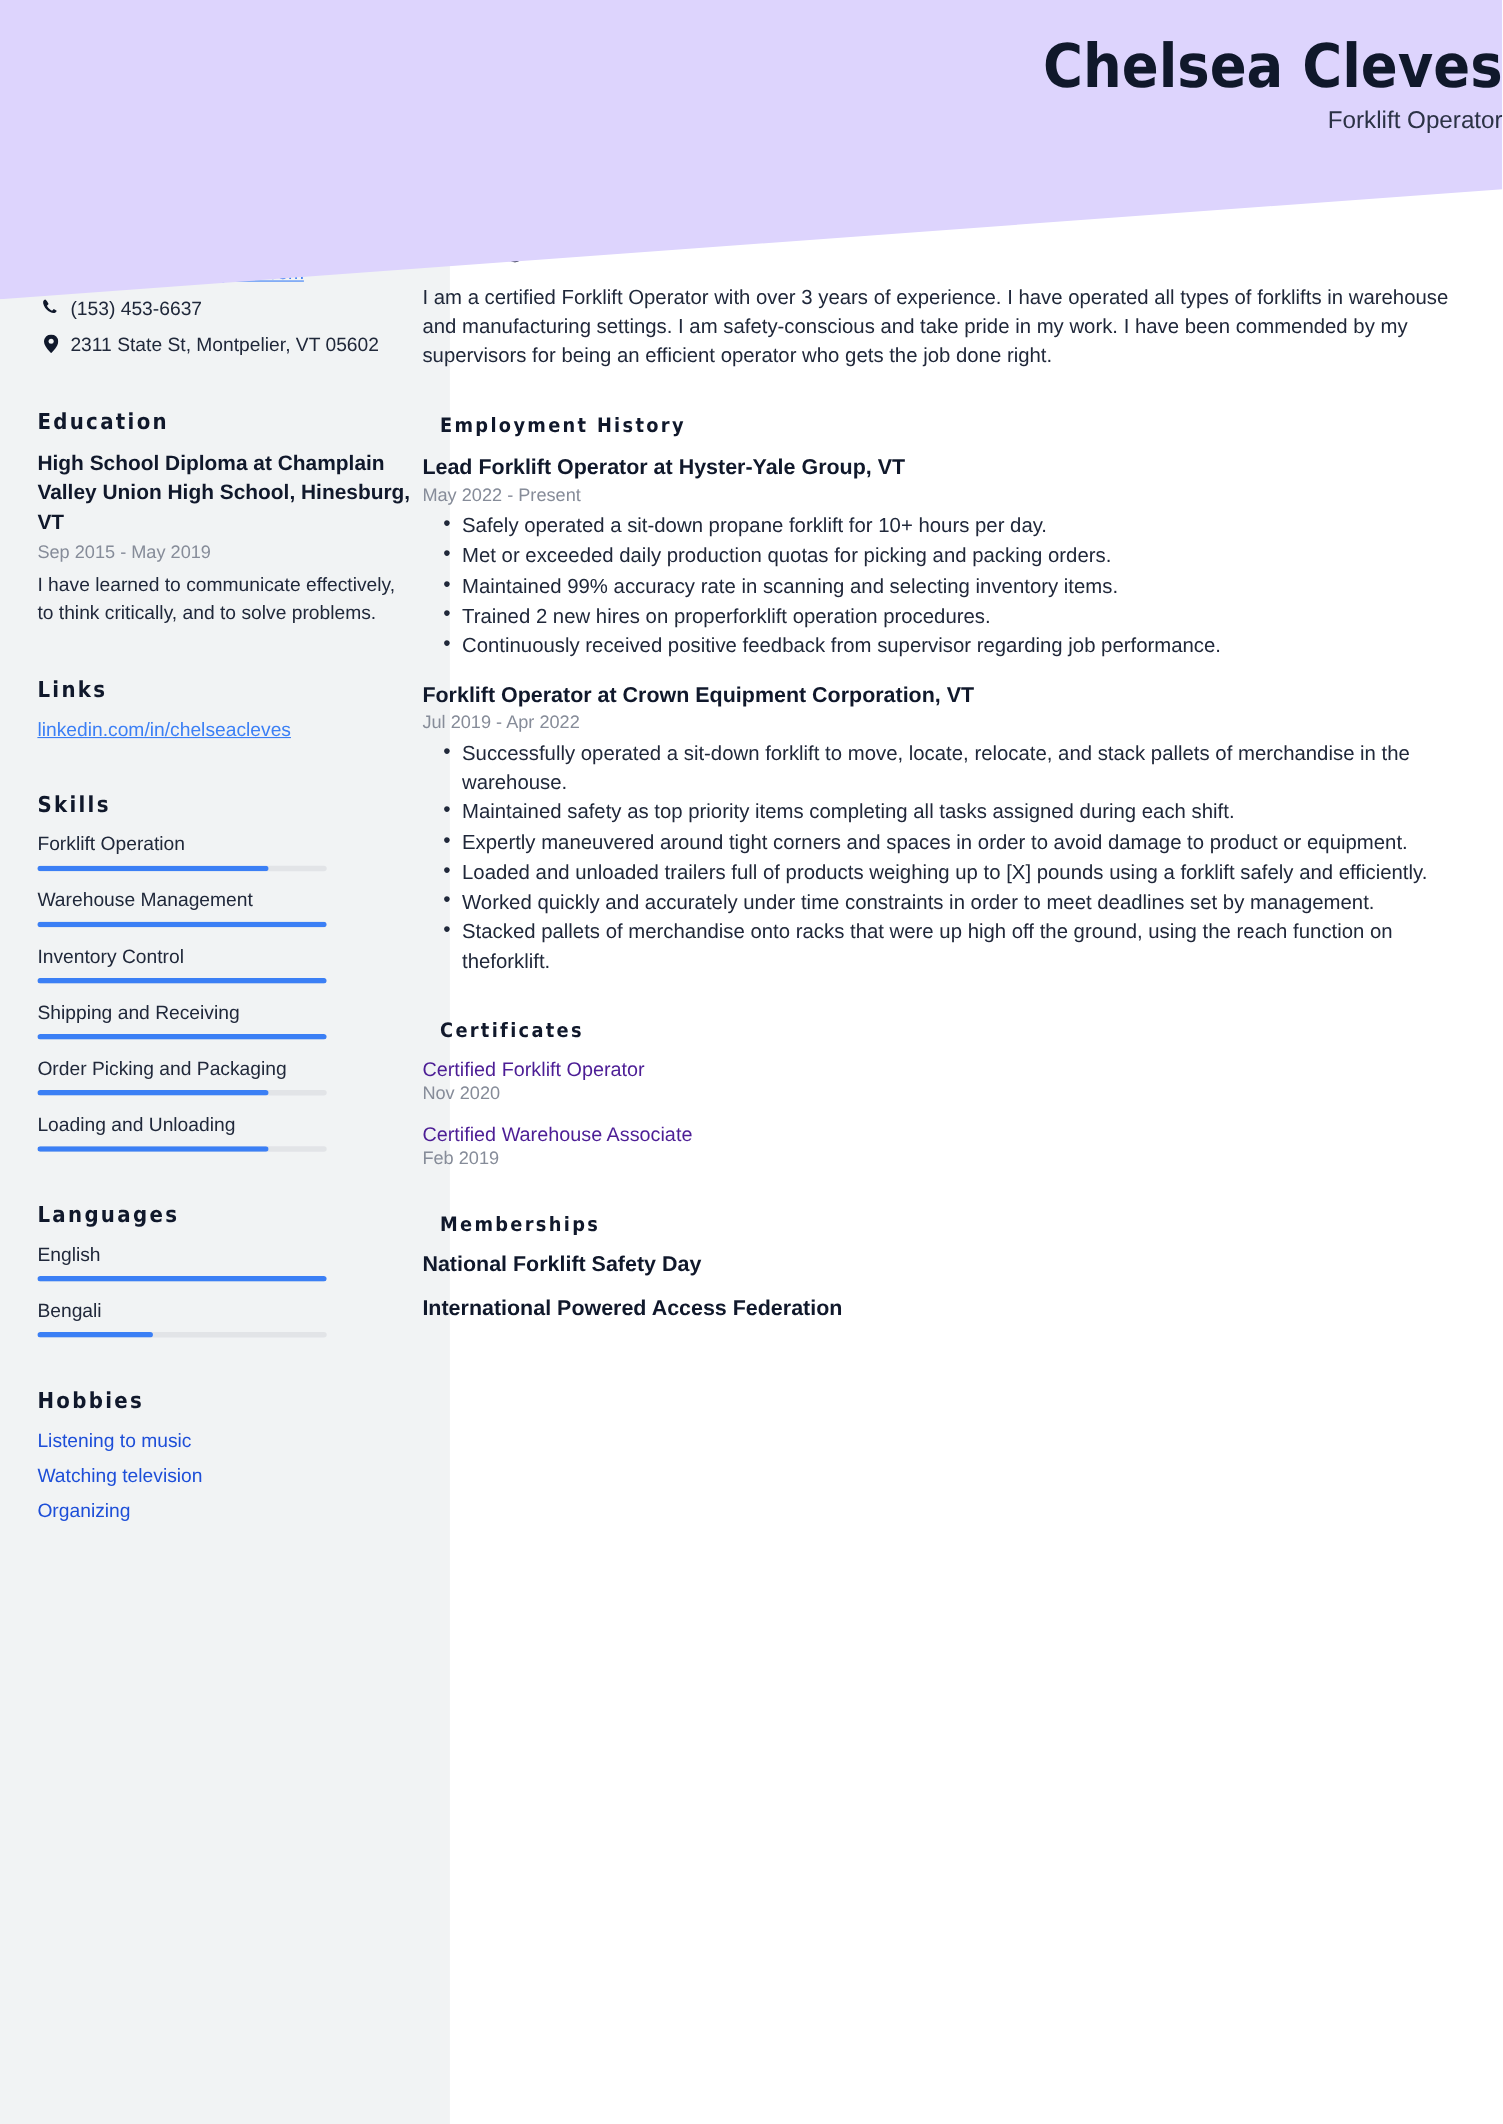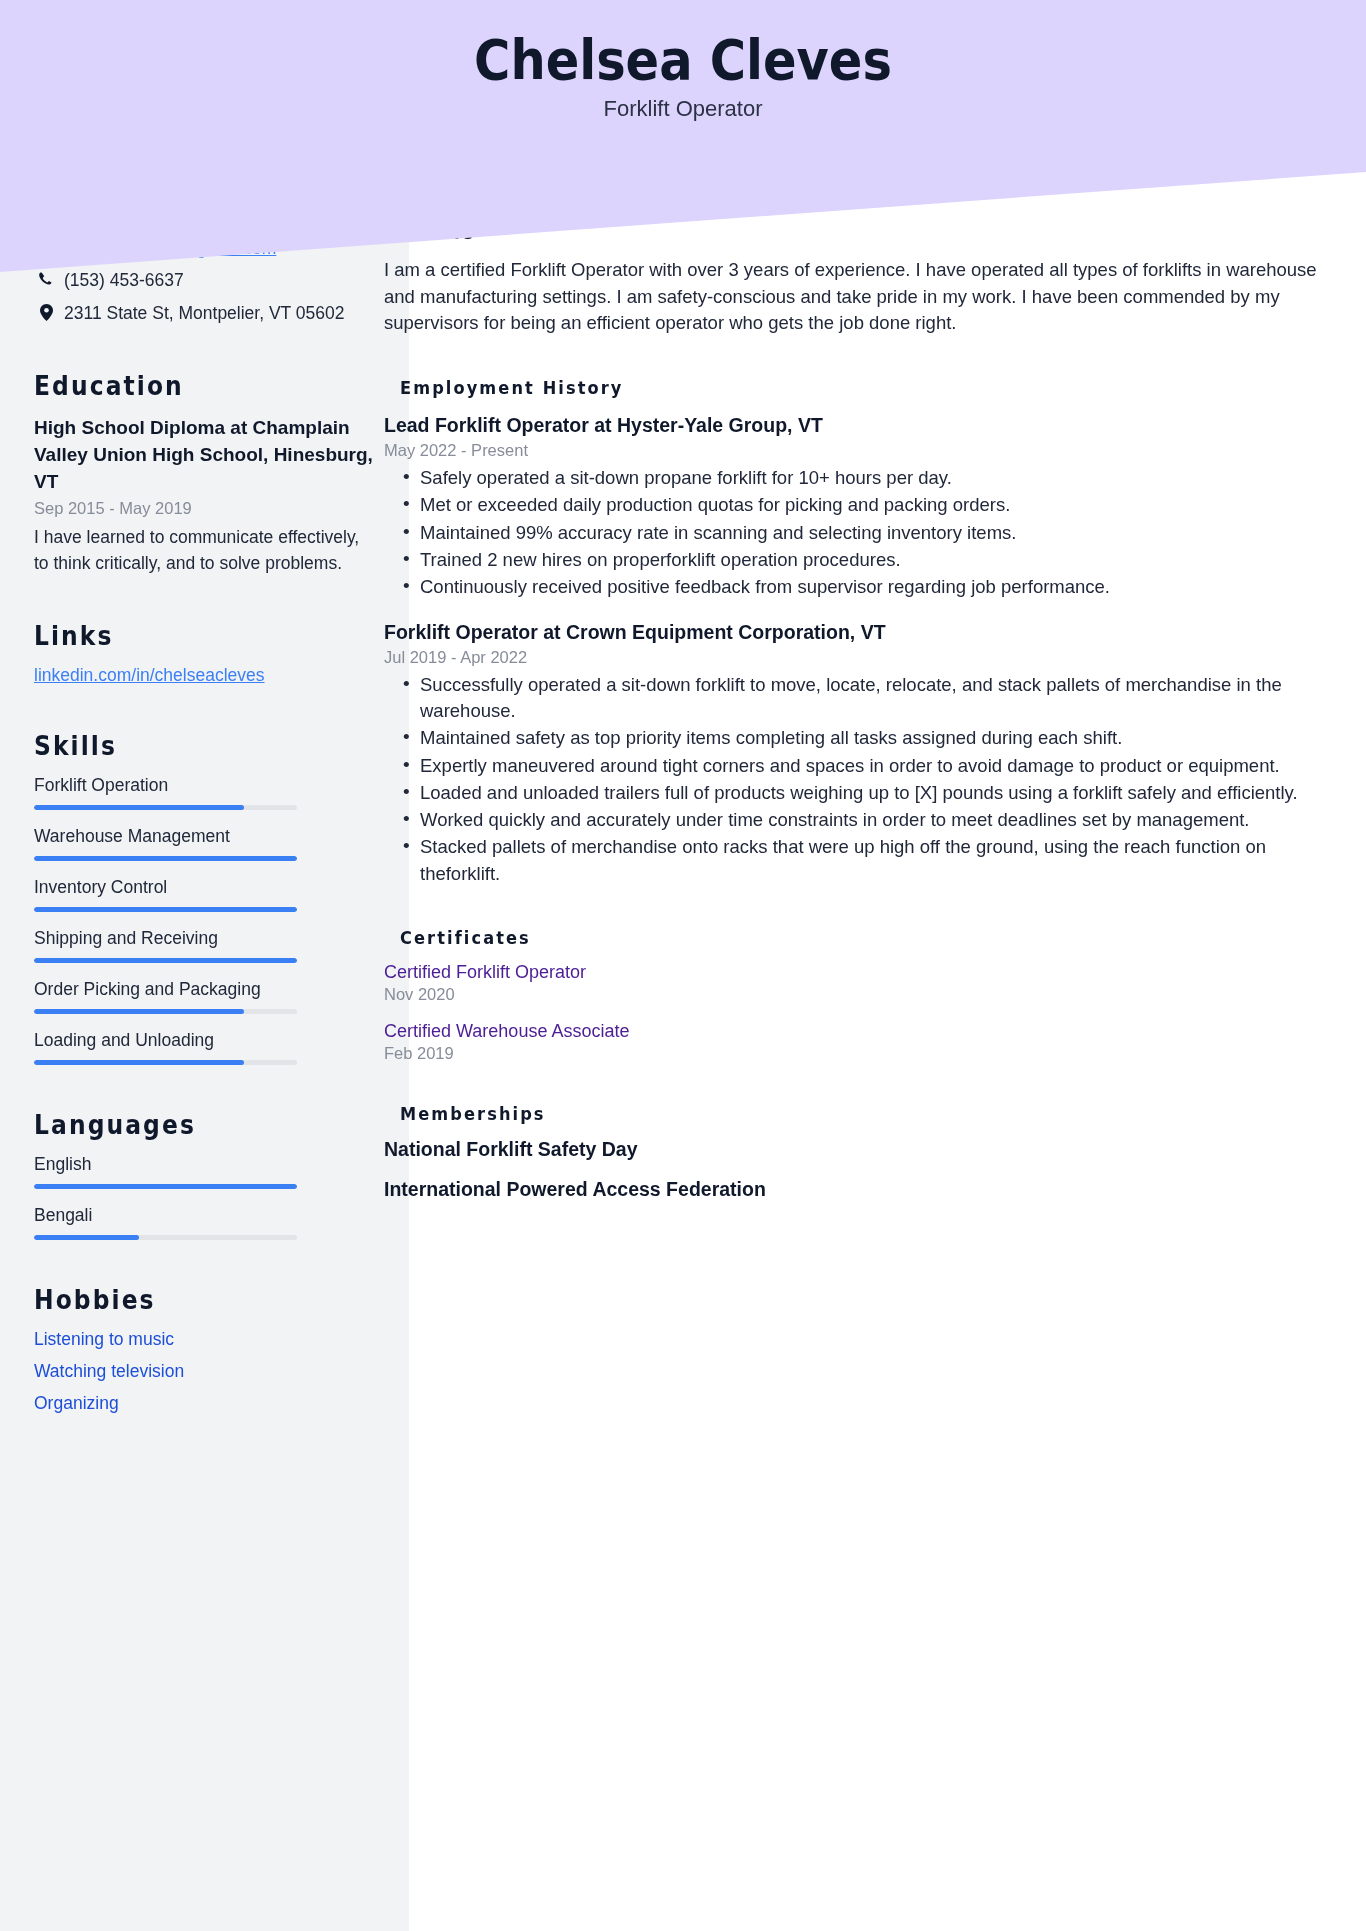--- a/index.html
+++ b/index.html
@@ -23,21 +23,21 @@
     width: 1366px;
     height: 300px;
     background: #ddd4fd;
     clip-path: polygon(0 0, 1366px 0, 1366px 172px, 0 272px);
     z-index: 2;
   }
   .header-text {
     position: absolute;
     left: 0; top: 30px;
     width: 1366px;
-    text-align: center;
+    text-align: right;
     z-index: 3;
   }
   .cand-name {
     font-size: 55px;
     font-weight: 700;
     color: #10182b;
     letter-spacing: 0px;
     line-height: 1.12;
     font-family: "DejaVu Sans Condensed", "Liberation Sans", sans-serif;
   }
@@ -76,21 +76,21 @@
     color: #10182b;
   }
   .contact-icon svg { display: block; }
   .contact-val { padding-left: 6px; }
   .contact-link {
     color: #3b7ff5;
     text-decoration: underline;
   }
   
   .side-title {
-    font-size: 26px;
+    font-size: 20px;
     font-weight: 700;
     color: #10182b;
     letter-spacing: 2.1px;
     margin: 45px 0 14px 0;
     font-family: "DejaVu Sans Condensed", "Liberation Sans", sans-serif;
   }
   .edu-title {
     font-size: 19px;
     font-weight: 700;
     color: #10182b;

